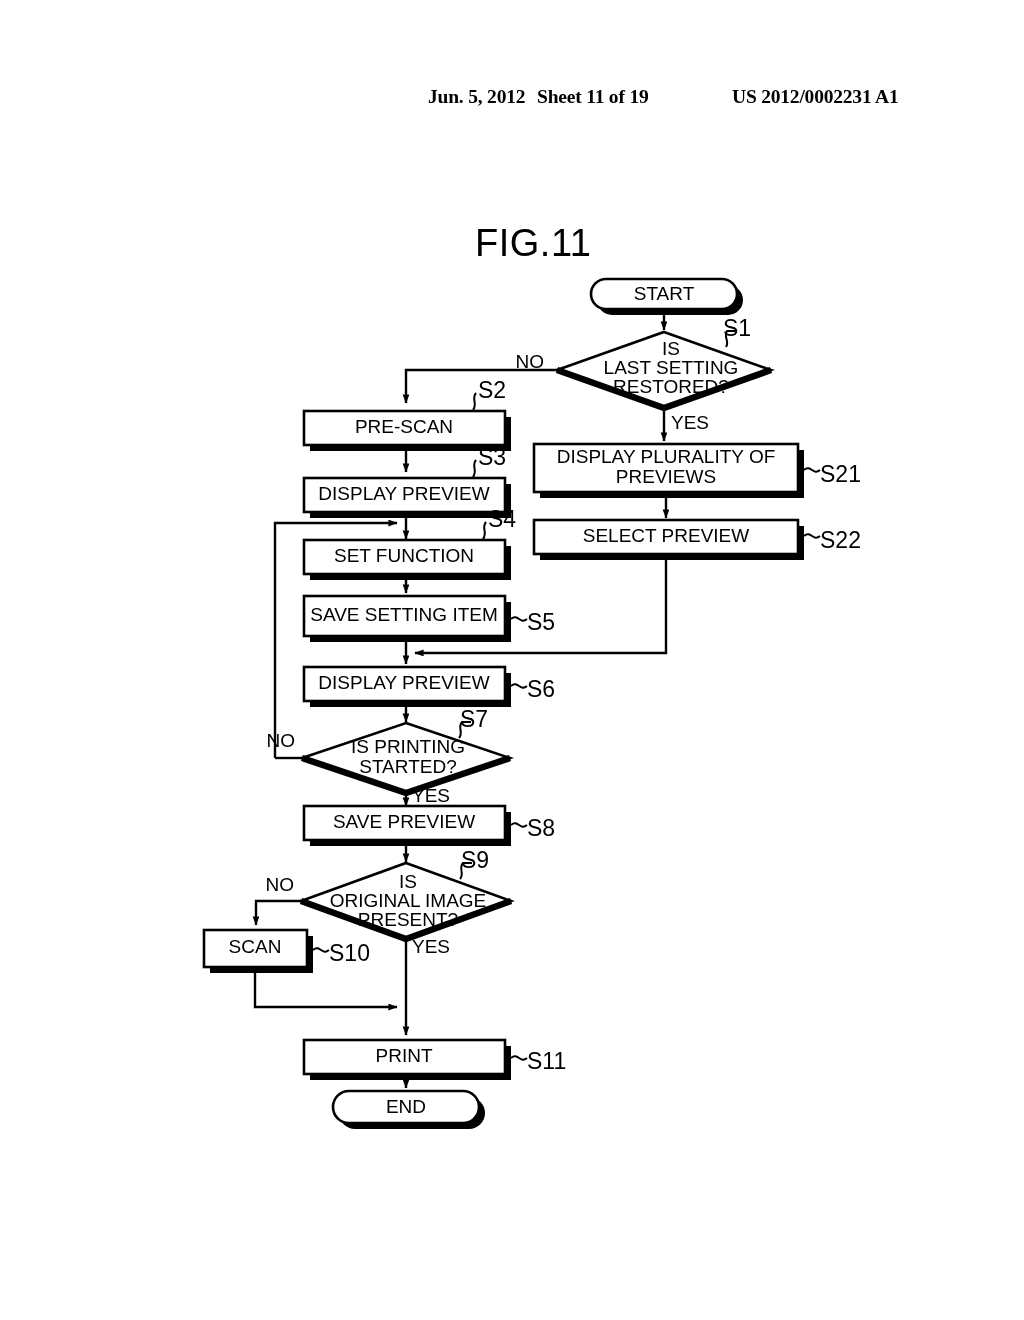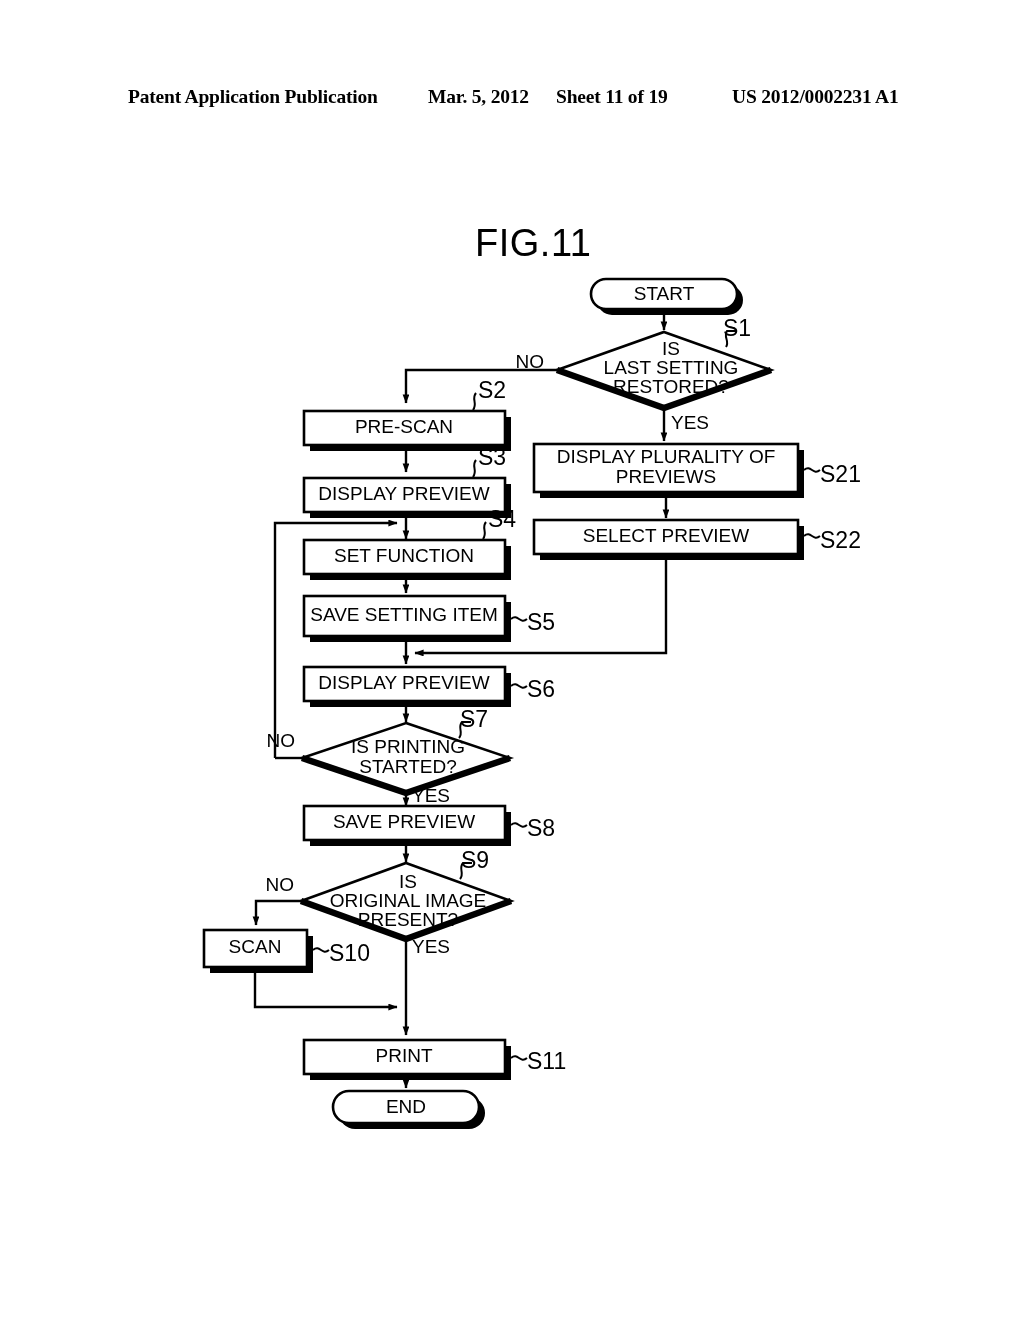--- a/index.html
+++ b/index.html
@@ -30,21 +30,21 @@
     align-items: baseline;
     font-family: "Liberation Serif", serif;
     font-weight: bold;
     font-size: 19.5px;
     color: #000000;
     letter-spacing: -0.2px;
     white-space: nowrap;
   }
   #pub-header .h-pub   { position: absolute; left: 128px; }
   #pub-header .h-date  { position: absolute; left: 428px; }
-  #pub-header .h-sheet { position: absolute; left: 556px; }
+  #pub-header .h-sheet { position: absolute; left: 537px; }
   #pub-header .h-num   { position: absolute; left: 732px; }
 
   
   #figure-area {
     position: absolute;
     top: 0;
     left: 0;
     width: 1024px;
     height: 1060px;
     margin-left: 23px;
@@ -80,22 +80,21 @@
   .conn { stroke: #000000; stroke-width: 2.4; fill: none; }
   .leader { stroke: #000000; stroke-width: 2.0; fill: none; }
   .thick-edge { stroke: #000000; stroke-width: 6.5; fill: none; stroke-linecap: butt; }
 </style>
 </head>
 <body>
 
 <div id="page">
 
   <div id="pub-header">
-    <span class="h-pub">Patent Application Publication</span>
-    <span class="h-date">Mar. 5, 2012</span>
+    <span class="h-date">Jun. 5, 2012</span>
     <span class="h-sheet">Sheet 11 of 19</span>
     <span class="h-num">US 2012/0002231 A1</span>
   </div>
 
   <div id="figure-area">
 
     <div id="fig-title">FIG.11</div>
 
     <svg id="flow" viewBox="0 0 1024 1320">
       <defs>

